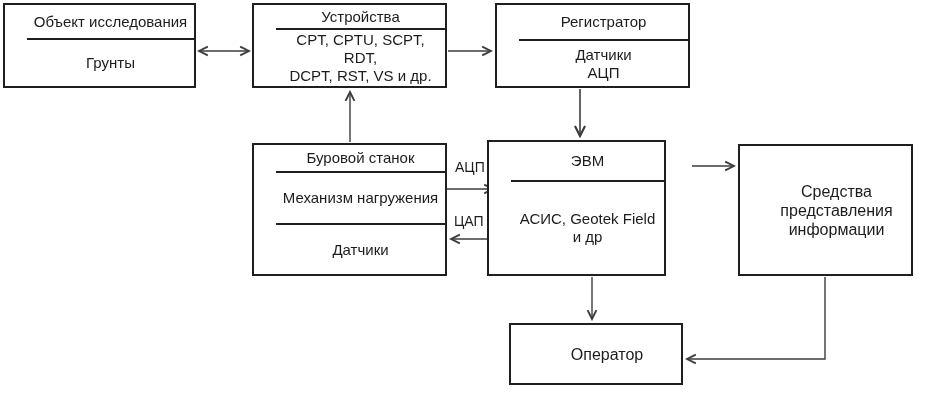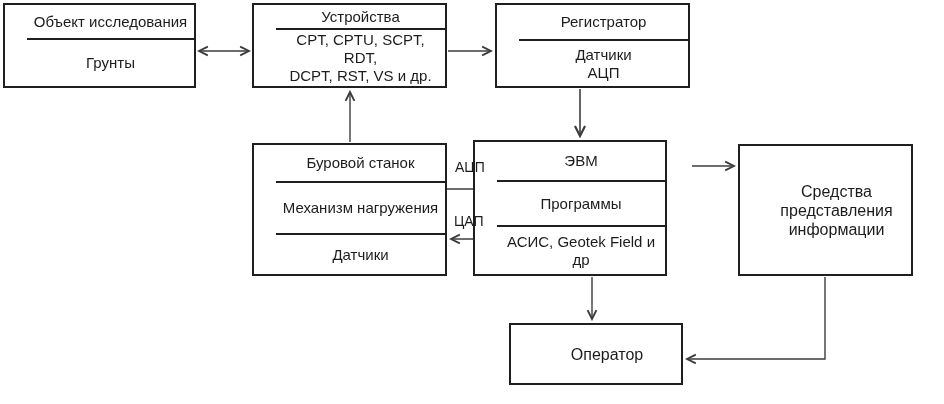--- a/index.html
+++ b/index.html
@@ -91,28 +91,27 @@
 DCPT, RST, VS и др.</div>
   </div>
 
   <div class="box" style="left:495px; top:3px; width:195px; height:85px;">
     <div class="row divided" style="height:36px;text-align:right;">Регистратор</div>
     <div class="row fill">Датчики
 АЦП</div>
   </div>
 
   <div class="box" style="left:252px; top:143px; width:195px; height:133px;">
-    <div class="row divided" style="height:38px;">Буровой станок</div>
+    <div class="row divided" style="height:28px;">Буровой станок</div>
     <div class="row divided" style="height:52px;">Механизм нагружения</div>
     <div class="row fill">Датчики</div>
   </div>
 
-  <div class="box" style="left:473px; top:140px; width:194px; height:136px;">
+  <div class="box" style="left:487px; top:140px; width:179px; height:136px;">
     <div class="row divided" style="height:40px;">ЭВМ</div>
-    <div class="row divided" style="height:45px;">Программы</div>
     <div class="row fill">АСИС, Geotek Field и др</div>
   </div>
 
   <div class="box single" style="left:738px; top:144px; width:175px; height:132px;">Средства
 представления
 информации</div>
 
   <div class="box single" style="left:509px; top:323px; width:174px; height:62px;">Оператор</div>
 
   <div class="arrow-label" style="left:455px; top:159px;">АЦП</div>

